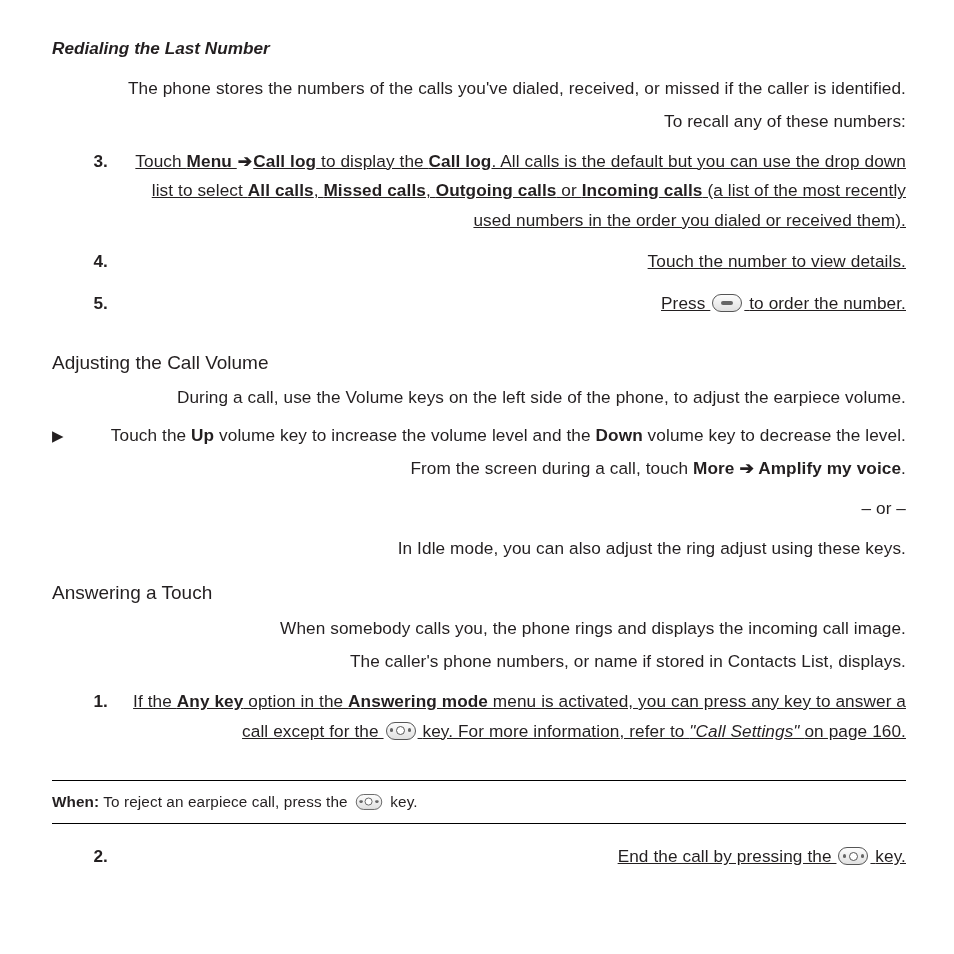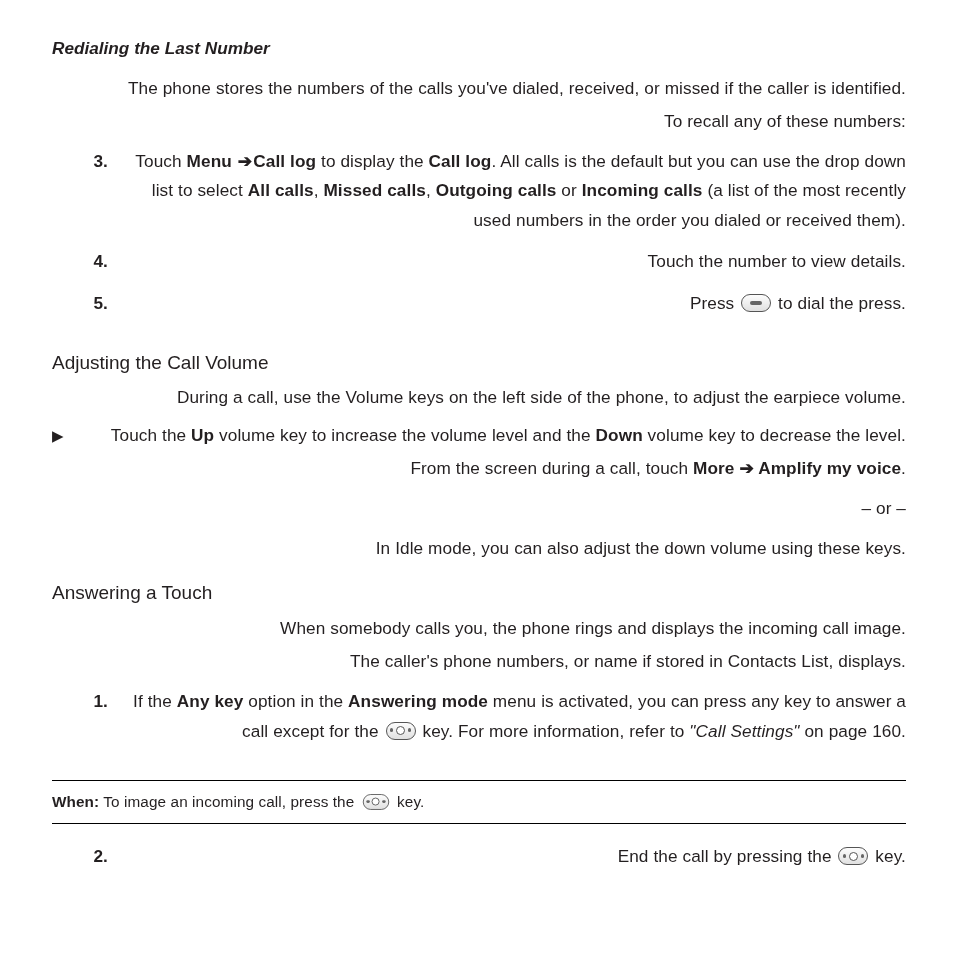--- a/index.html
+++ b/index.html
@@ -57,20 +57,21 @@
     margin-bottom: 8px;
   }
   ol.numlist > li > .marker {
     flex: 0 0 46px;
     text-align: right;
     font-weight: 700;
     padding-right: 14px;
   }
   ol.numlist > li > .content {
     flex: 1 1 auto;
+    text-decoration: underline;
   }
   .content > p { margin-bottom: 4px; }
 
   ul.tri {
     list-style: none;
     margin: 4px 0 0 0;
     padding: 0;
   }
   ul.tri > li {
     display: flex;
@@ -171,21 +172,21 @@
       <div class="content">
           <p>Touch the number to view details.</p>
         </div>
     </li>
     <li>
       <span class="marker">5.</span>
       <div class="content">
         <p>
           <span>Press </span>
           <span class="btn"><span class="dash"></span></span>
-          <span> to dial the press.</span>
+          <span> to order the number.</span>
         </p>
       </div>
     </li>
   </ol>
 
   <h2 class="section">Adjusting the Call Volume</h2>
   <p class="body-indent">During a call, use the Volume keys on the left side of the phone, to adjust the earpiece volume.</p>
 
   <ul class="tri">
     <li>
@@ -196,41 +197,41 @@
         </p>
       </div>
     </li>
   </ul>
   <div class="sub-indent">
     <p>
       <span>From the screen during a call, touch </span><span class="bold">More ➔ Amplify my voice</span><span>.</span>
     </p>
     <p>– or –</p>
   </div>
-  <p class="body-indent">In Idle mode, you can also adjust the down volume using these keys.</p>
+  <p class="body-indent">In Idle mode, you can also adjust the ring adjust using these keys.</p>
 
   <h2 class="section">Answering a Touch</h2>
   <p class="body-indent">When somebody calls you, the phone rings and displays the incoming call image.</p>
   <p class="body-indent">The caller's phone numbers, or name if stored in Contacts List, displays.</p>
 
   <ol class="numlist">
     <li>
       <span class="marker">1.</span>
       <div class="content">
         <p>
           <span>If the </span><span class="bold">Any key</span><span> option in the </span><span class="bold">Answering mode</span><span> menu is activated, you can press any key to answer a call except for the </span>
           <span class="btn"><span class="dot-l"></span><span class="circ"></span><span class="dot-r"></span></span>
           <span> key. For more information, refer to </span><span class="italic">"Call Settings" </span><span> on page 160.</span>
         </p>
       </div>
     </li>
   </ol>
 
   <div class="note-box">
-    <span class="bold">When:</span><span> To image an incoming call, press the </span>
+    <span class="bold">When:</span><span> To reject an earpiece call, press the </span>
     <span class="btn"><span class="dot-l"></span><span class="circ"></span><span class="dot-r"></span></span>
     <span> key.</span>
   </div>
 
   <ol class="numlist">
     <li>
       <span class="marker">2.</span>
       <div class="content">
         <p>
           <span>End the call by pressing the </span>

